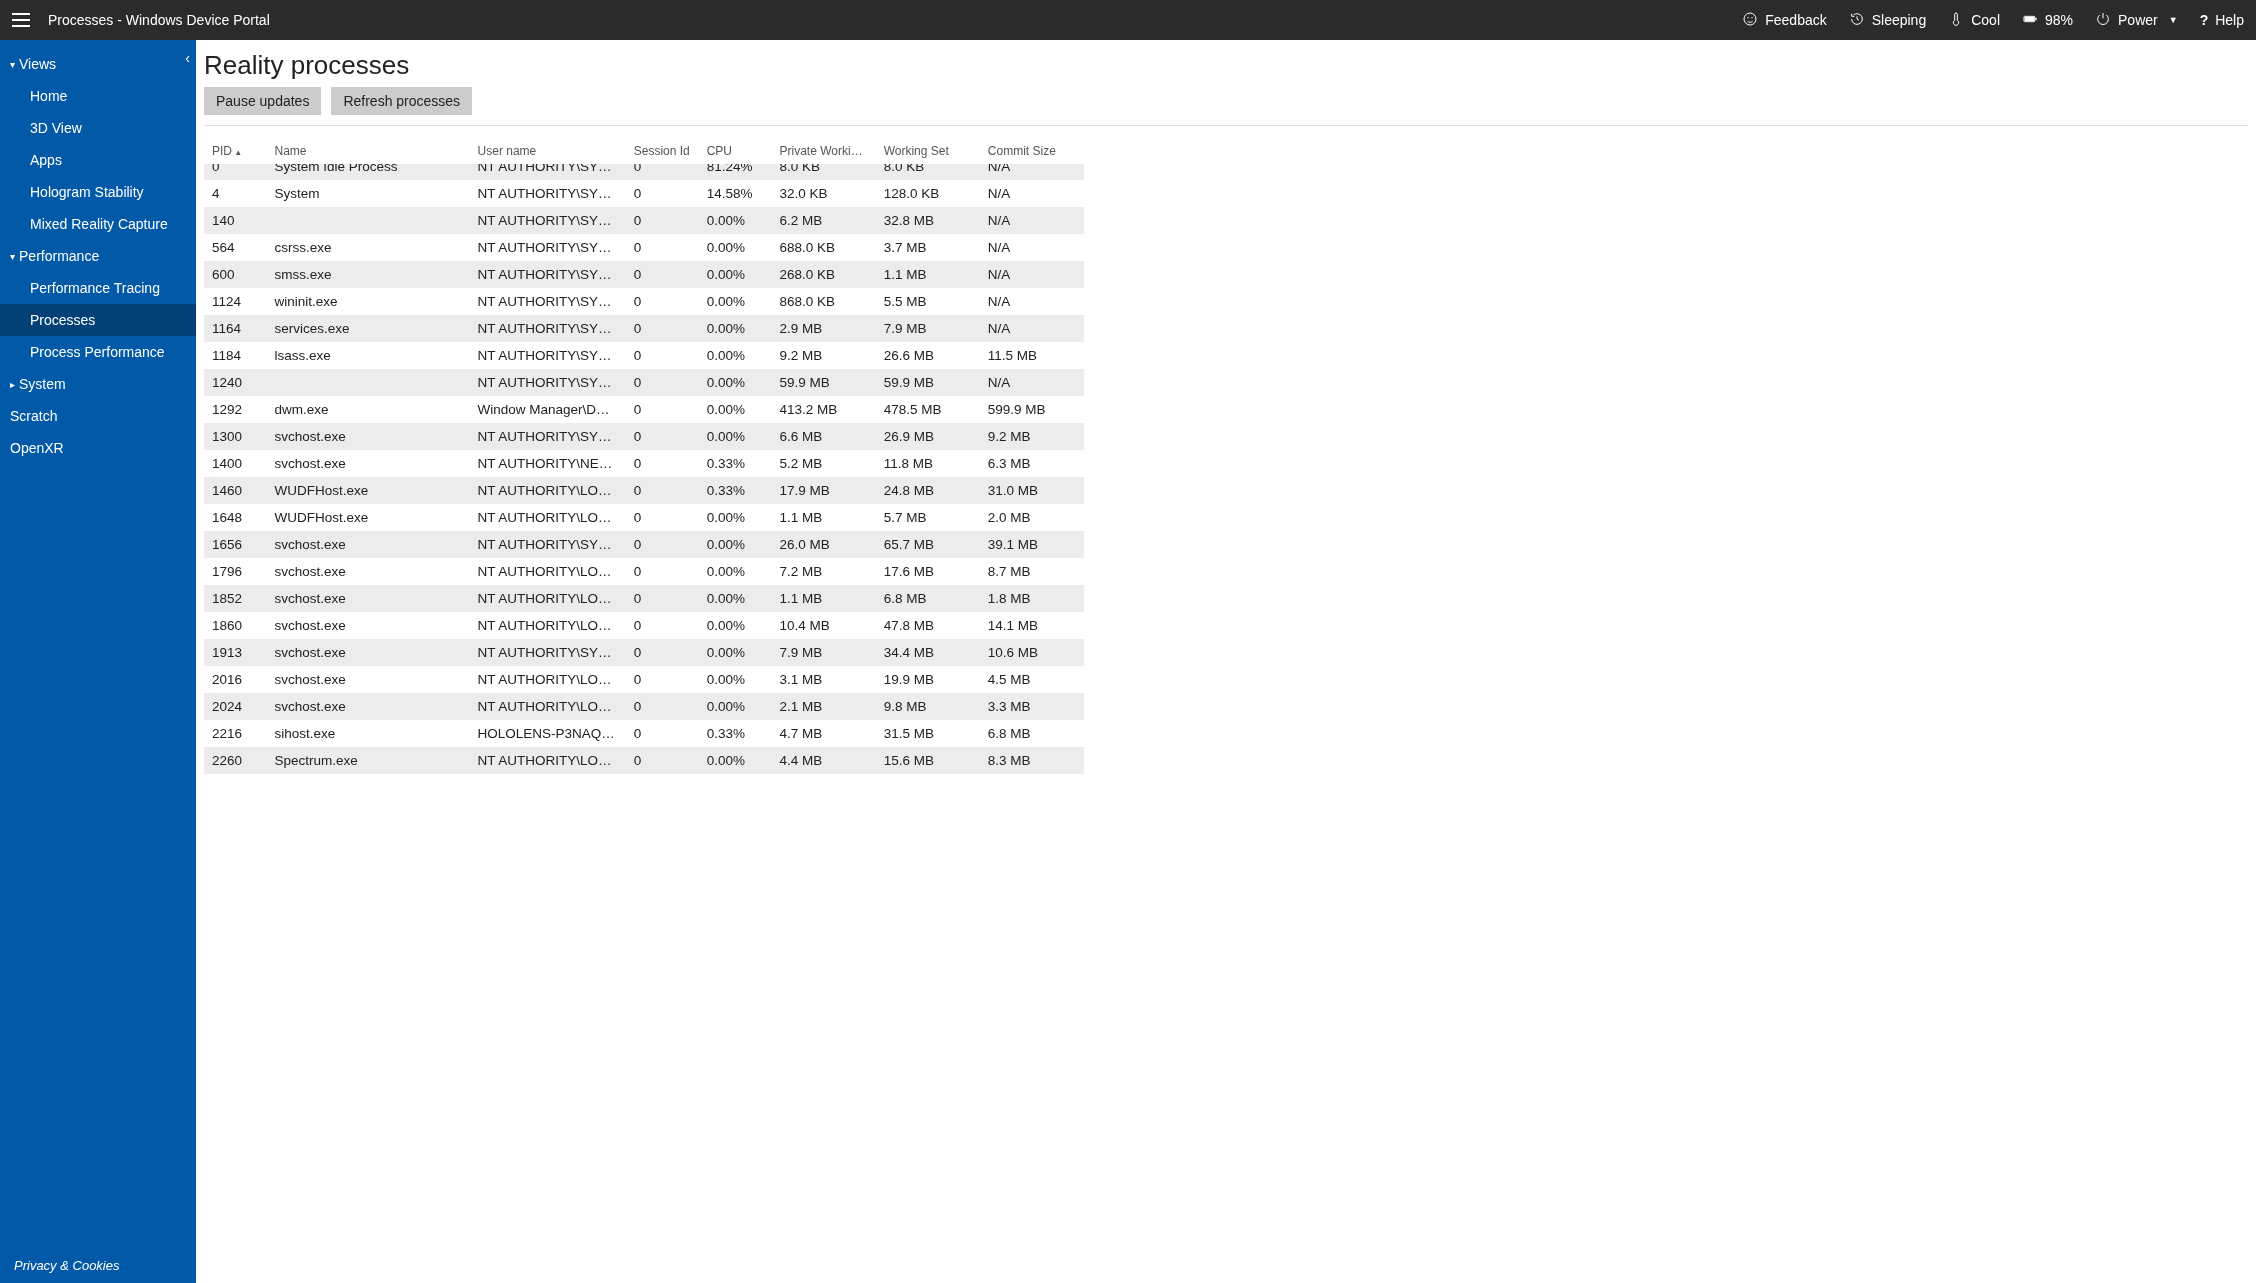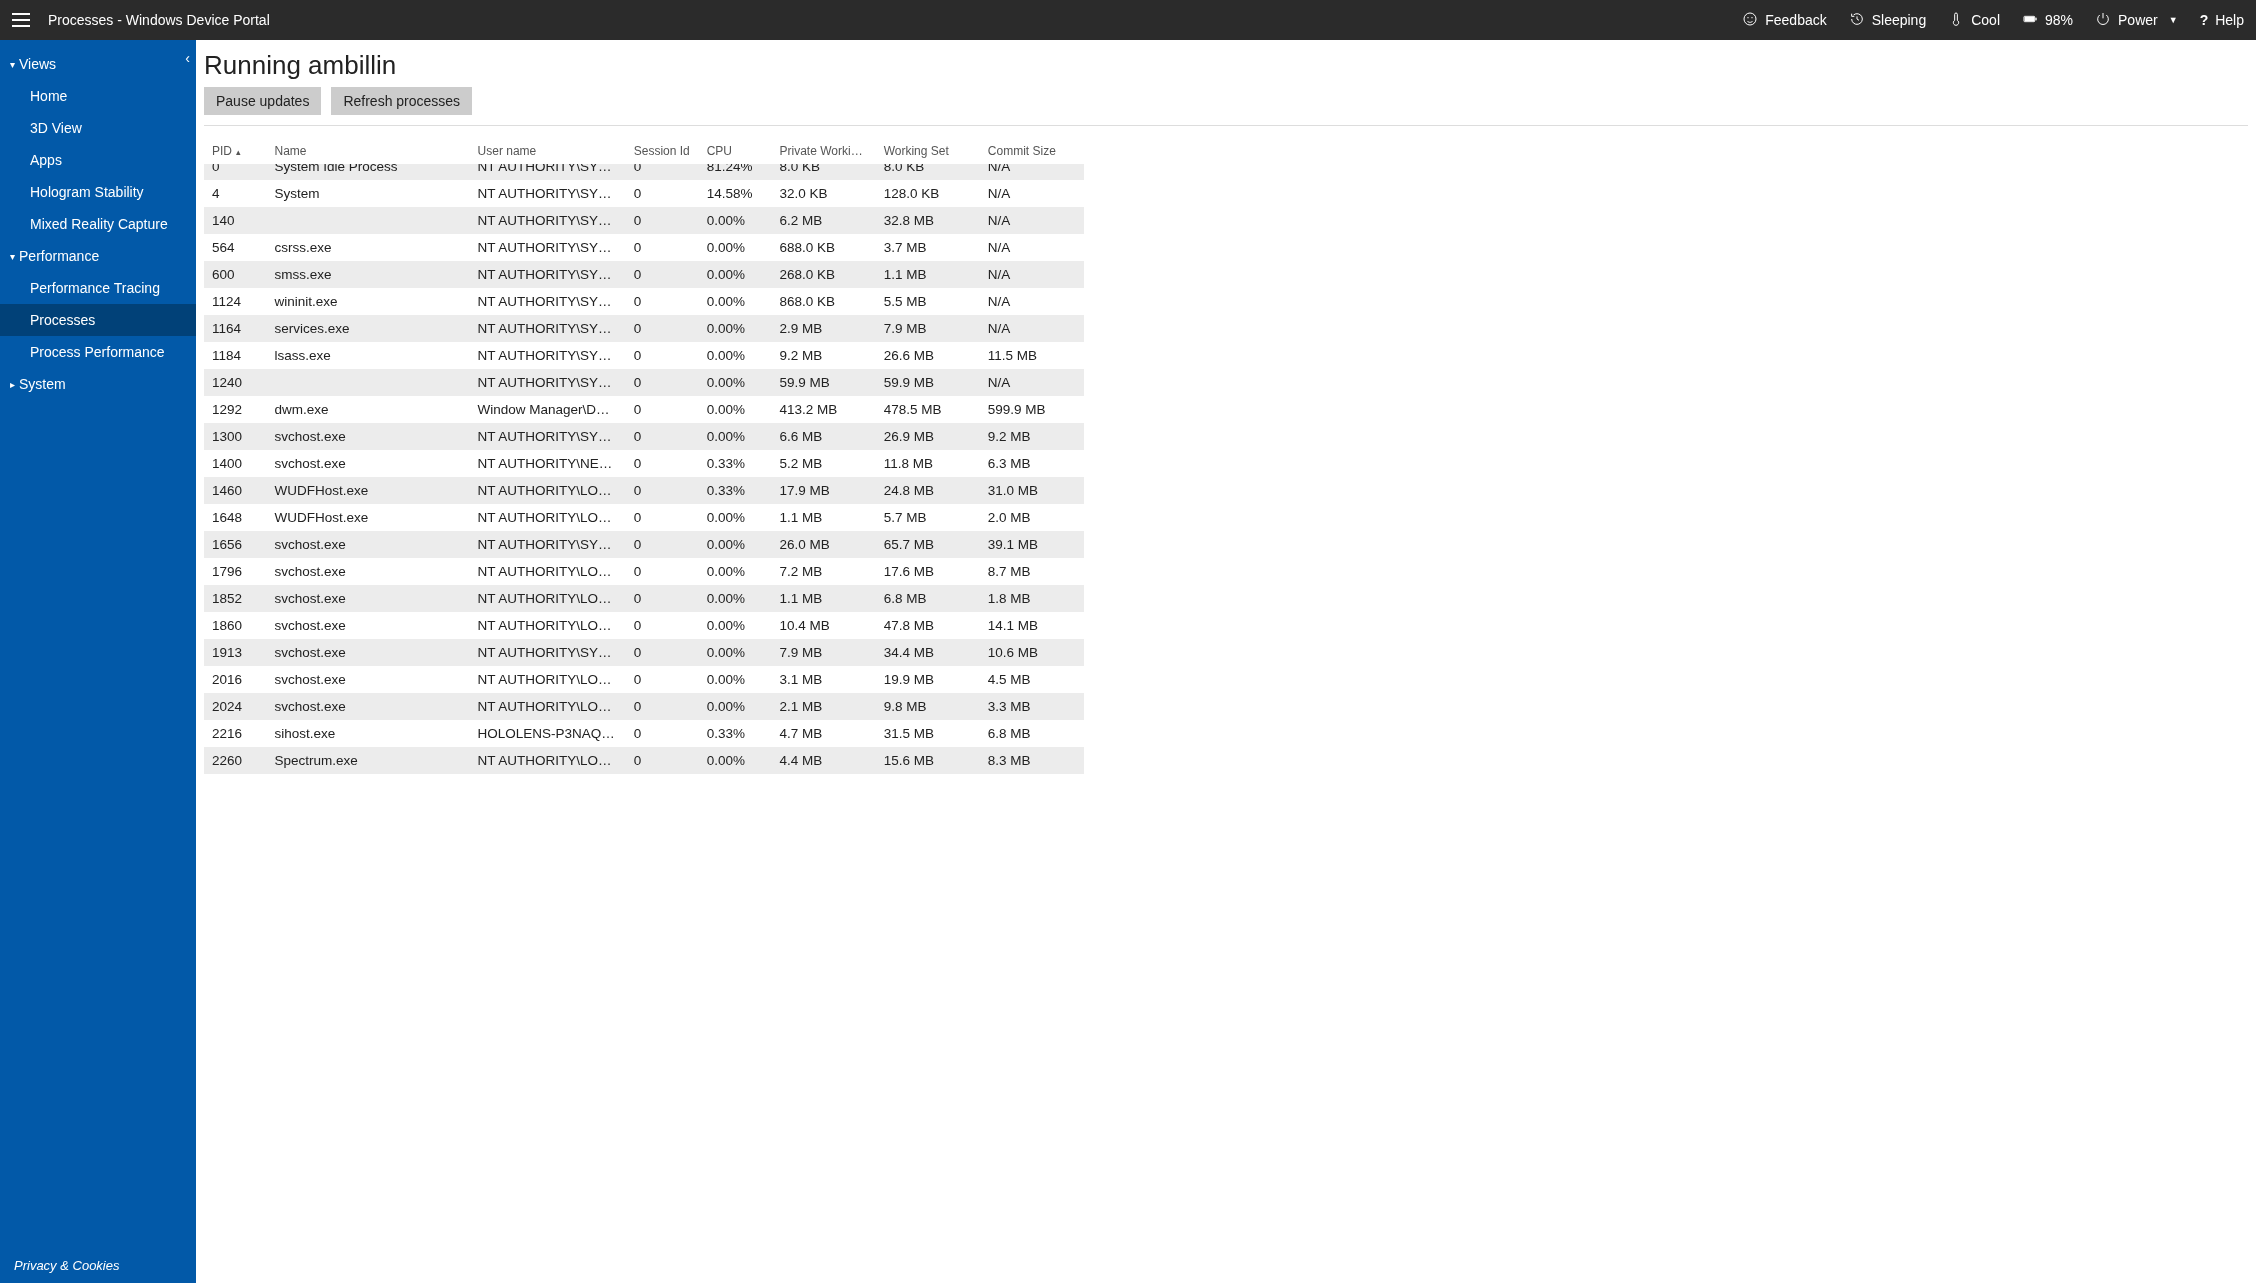--- a/index.html
+++ b/index.html
@@ -251,25 +251,29 @@
           <span>Performance</span>
         </div>
         <div class="nav-item">Performance Tracing</div>
         <div class="nav-item active">Processes</div>
         <div class="nav-item">Process Performance</div>
         <div class="nav-group-header">
           <span class="tri">▸</span>
           <span>System</span>
         </div>
       </div>
+    <div id="nav-loose">
+        <div class="nav-item-top">Scratch</div>
+        <div class="nav-item-top">OpenXR</div>
+      </div>
     <div class="sidebar-footer">Privacy &amp; Cookies</div>
   </div>
 
   <div class="main">
-    <div class="page-title">Running ambillin</div>
+    <div class="page-title">Reality processes</div>
     <div class="button-row">
       <button class="btn">Pause updates</button>
       <button class="btn">Refresh processes</button>
     </div>
     <div class="table-wrap">
       <div class="table-scroll">
         <table>
           <colgroup>
             <col class="c-pid">
               <col class="c-name">

